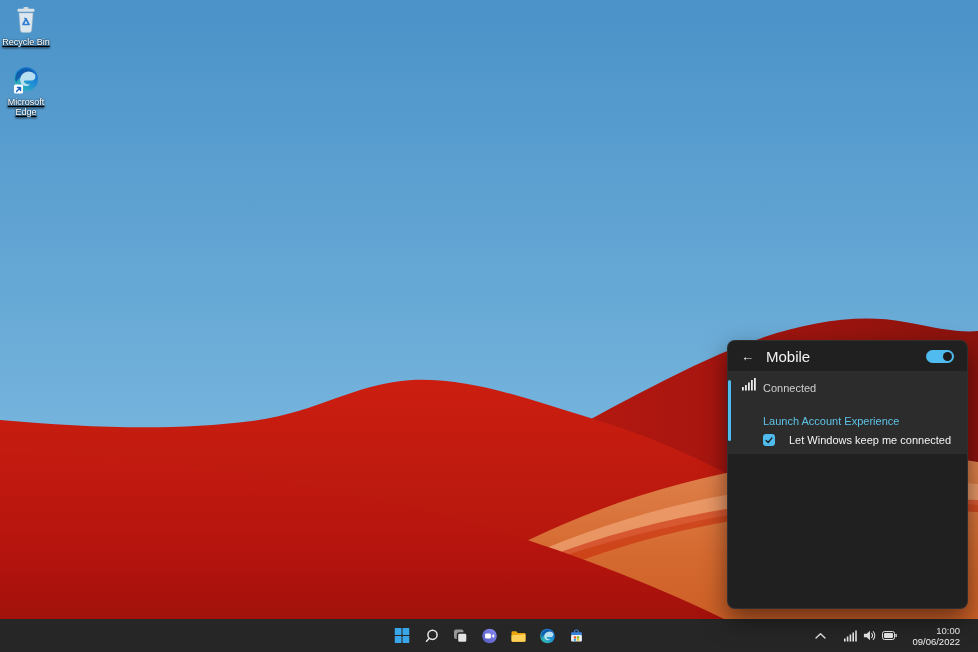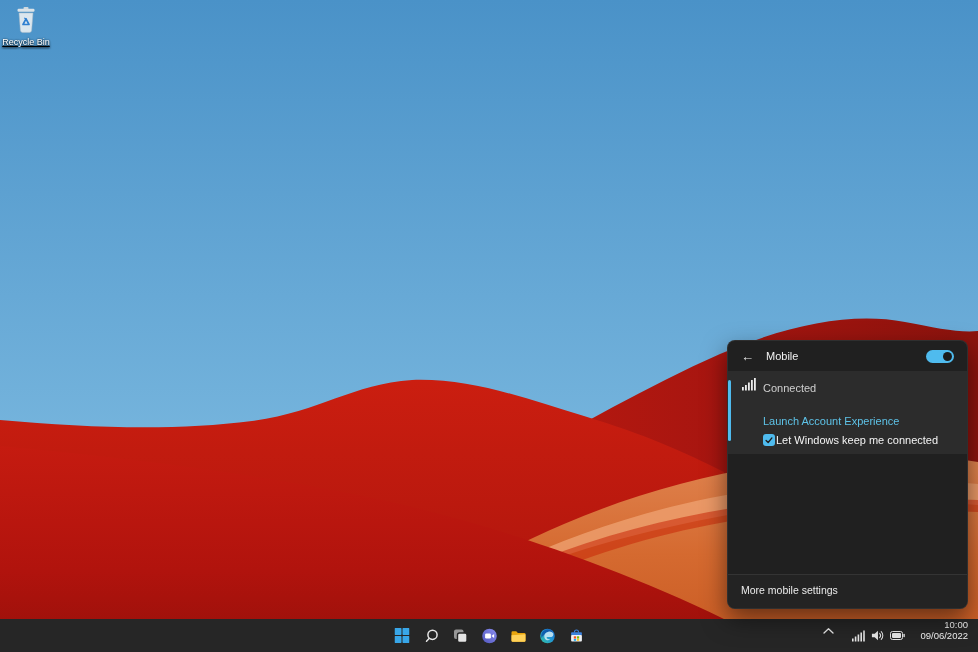--- a/index.html
+++ b/index.html
@@ -12,44 +12,44 @@
   .di-label { margin-top:2px; font-size:9px; line-height:10px; color:#fff; text-align:center;
               text-shadow:0 1px 2px rgba(0,0,0,.85), 0 0 2px rgba(0,0,0,.6); }
 
   
   .flyout { position:absolute; left:727px; top:340px; width:241px; height:269px; z-index:5;
             background:#202020; border:1px solid rgba(255,255,255,.07); border-radius:8px;
             box-shadow:0 10px 24px rgba(0,0,0,.5); display:flex; flex-direction:column;
             color:#fff; font-size:11px; }
   .fly-header { height:30px; display:flex; align-items:center; padding:0 13px; gap:12px; flex:0 0 auto; }
   .back { background:none; border:none; color:#eaeaea; font-size:13px; line-height:13px; cursor:pointer; padding:0; font-family:inherit; }
-  .fly-title { color:#f2f2f2; font-size:11px; flex:1; }
+  .fly-title { color:#f2f2f2; font-size:15px; flex:1; }
   .toggle { position:relative; width:28px; height:13px; border-radius:7px; background:#3a3a3a; cursor:pointer; flex:0 0 auto; }
   .toggle.on { background:var(--accent); }
   .toggle .knob { position:absolute; top:2px; left:2px; width:9px; height:9px; border-radius:50%; background:#1b1b1b; }
   .toggle.on .knob { left:auto; right:2px; }
   .card { position:relative; background:#2c2c2c; flex:0 0 auto; height:83px; }
   .accent-bar { position:absolute; left:0; top:9px; width:3px; height:61px; border-radius:2px; background:var(--accent); }
   .signal { position:absolute; left:14px; top:7px; }
   .status { position:absolute; left:35px; top:11px; color:#cfcfcf; }
   .link { position:absolute; left:35px; top:44px; color:var(--link); text-decoration:none; cursor:pointer;text-align:right; }
-  .chk-row { position:absolute; left:35px; top:63px; display:flex; align-items:center; gap:1px; cursor:pointer;text-align:center; }
+  .chk-row { position:absolute; left:35px; top:63px; display:flex; align-items:center; gap:14px; cursor:pointer;text-align:center; }
   .checkbox { width:12px; height:12px; border-radius:3px; background:#3a3a3a; display:inline-flex; align-items:center; justify-content:center; }
   .checkbox.checked { background:var(--accent); }
   .chk-label { color:#f4f4f4; }
   .fly-body { flex:1; }
   .fly-footer { flex:0 0 auto; border-top:1px solid rgba(255,255,255,.08); background:#232323;
                 border-radius:0 0 8px 8px; padding:9px 13px 12px; font-size:10.5px; color:#eaeaea; cursor:pointer; }
 
   
   .taskbar { position:absolute; left:0; bottom:0; width:100%; height:33px; background:#262626; z-index:4; }
   .tb-center { position:absolute; left:50%; top:0; transform:translateX(-50%); height:100%; display:flex; align-items:center; }
   .tb-btn { width:27px; height:27px; margin:0 1px; border-radius:4px; display:flex; align-items:center; justify-content:center;
             background:transparent; border:none; cursor:pointer; }
-  .tb-right { position:absolute; right:0; top:0; height:100%; display:flex; padding-right:6px; }
+  .tb-right { position:absolute; right:0; top:0; height:100%; display:flex; align-items:center; padding-right:14px; }
   .chev-btn { width:22px; height:24px; display:flex; align-items:center; justify-content:center; border-radius:4px; background:none; border:none; cursor:pointer; }
   .tray-group { display:flex; align-items:center; gap:6px; padding:5px 7px; border-radius:4px; margin:0 4px 0 6px; cursor:pointer; }
   .clock { text-align:right; color:#f2f2f2; font-size:9.5px; line-height:11px; padding:0 4px; cursor:pointer; }
 </style>
 </head>
 <body>
 
 <div class="screen">
 
   <svg class="wallpaper" width="978" height="652" viewBox="0 0 978 652" preserveAspectRatio="none">
@@ -92,20 +92,37 @@
     <svg width="30" height="30" viewBox="0 0 30 30">
       <rect x="12.5" y="2" width="5" height="2.4" rx="1" fill="#cfd8de"></rect>
       <rect x="6.5" y="3.8" width="17" height="3" rx="1.2" fill="#dbe3e8"></rect>
       <path d="M8,8 L22,8 L20.6,25.6 a2,2 0 0 1 -2,1.8 H11.4 a2,2 0 0 1 -2,-1.8 Z" fill="#e8eef2" opacity=".92" stroke="#b4bec6" stroke-width=".5"></path>
       <path d="M12,19.5 L15,13.8 L18,19.5 Z" fill="none" stroke="#2f7fd0" stroke-width="1.7" stroke-linejoin="round"></path>
       <path d="M13.2,12.9 l1.8,.9 l-.3,1.9" fill="none" stroke="#2f7fd0" stroke-width="1.1"></path>
     </svg>
     <div class="di-label">Recycle Bin</div>
   </div>
 
+  <div class="desktop-icon" style="left:0;top:65px">
+    <svg width="30" height="30" viewBox="0 0 30 30">
+      <defs>
+        <linearGradient id="edgeBig" x1="0" y1="1" x2="1" y2="0">
+          <stop offset="0" stop-color="#35c4a2"></stop>
+            <stop offset=".5" stop-color="#2193d5"></stop>
+            <stop offset="1" stop-color="#1563c8"></stop>
+        </linearGradient>
+      </defs>
+      <circle cx="15" cy="14" r="12" fill="url(#edgeBig)"></circle>
+      <path d="M5,18 A10,10 0 0 1 24,9.5 A9,9 0 0 0 9.5,12.5 A8,8 0 0 0 5,18 Z" fill="#0d55a8" opacity=".85"></path>
+      <path d="M9.5,12.5 A8.5,8.5 0 0 1 24,9.5 C25,12 24,15 21,15.5 L14,15.5 C12.8,15.7 12.6,16.6 13.4,17.6 C14.6,19 17,19.8 19,19.4 C17,21.4 12.4,21.6 10.4,19 C9,17.2 8.8,14.6 9.5,12.5 Z" fill="#c7e8f5" opacity=".9"></path>
+      <rect x="3" y="19.5" width="9" height="9" rx="1.6" fill="#fff"></rect>
+      <path d="M5.5,26.5 L9.5,22.5 M9.5,22.5 h-3 M9.5,22.5 v3" stroke="#1b62c4" stroke-width="1.5" fill="none" stroke-linecap="round"></path>
+    </svg>
+    <div class="di-label">Microsoft Edge</div>
+  </div>
 
   <div class="flyout">
     <div class="fly-header">
       <button class="back">
         <span>←</span>
       </button>
       <div class="fly-title">Mobile</div>
       <div class="toggle on">
           <div class="knob"></div>
         </div>
@@ -127,23 +144,20 @@
           <svg width="10" height="10" viewBox="0 0 12 12">
             <polyline points="2.5,6.5 5,9 9.5,3.5" fill="none" stroke="#1d1d1d" stroke-width="1.6" stroke-linecap="round" stroke-linejoin="round"></polyline>
           </svg>
         </span>
         <span class="chk-label">Let Windows keep me connected</span>
       </div>
     </div>
 
     <div class="fly-body"></div>
 
-    <div class="fly-footer">
-      <span>More mobile settings</span>
-    </div>
   </div>
 
   <div class="taskbar">
     <div class="tb-center">
 
       <button class="tb-btn">
         <svg width="15" height="15" viewBox="0 0 15 15">
           <rect x="0" y="0" width="7" height="7" rx=".8" fill="#38a6e8"></rect>
           <rect x="8" y="0" width="7" height="7" rx=".8" fill="#38a6e8"></rect>
           <rect x="0" y="8" width="7" height="7" rx=".8" fill="#38a6e8"></rect>

